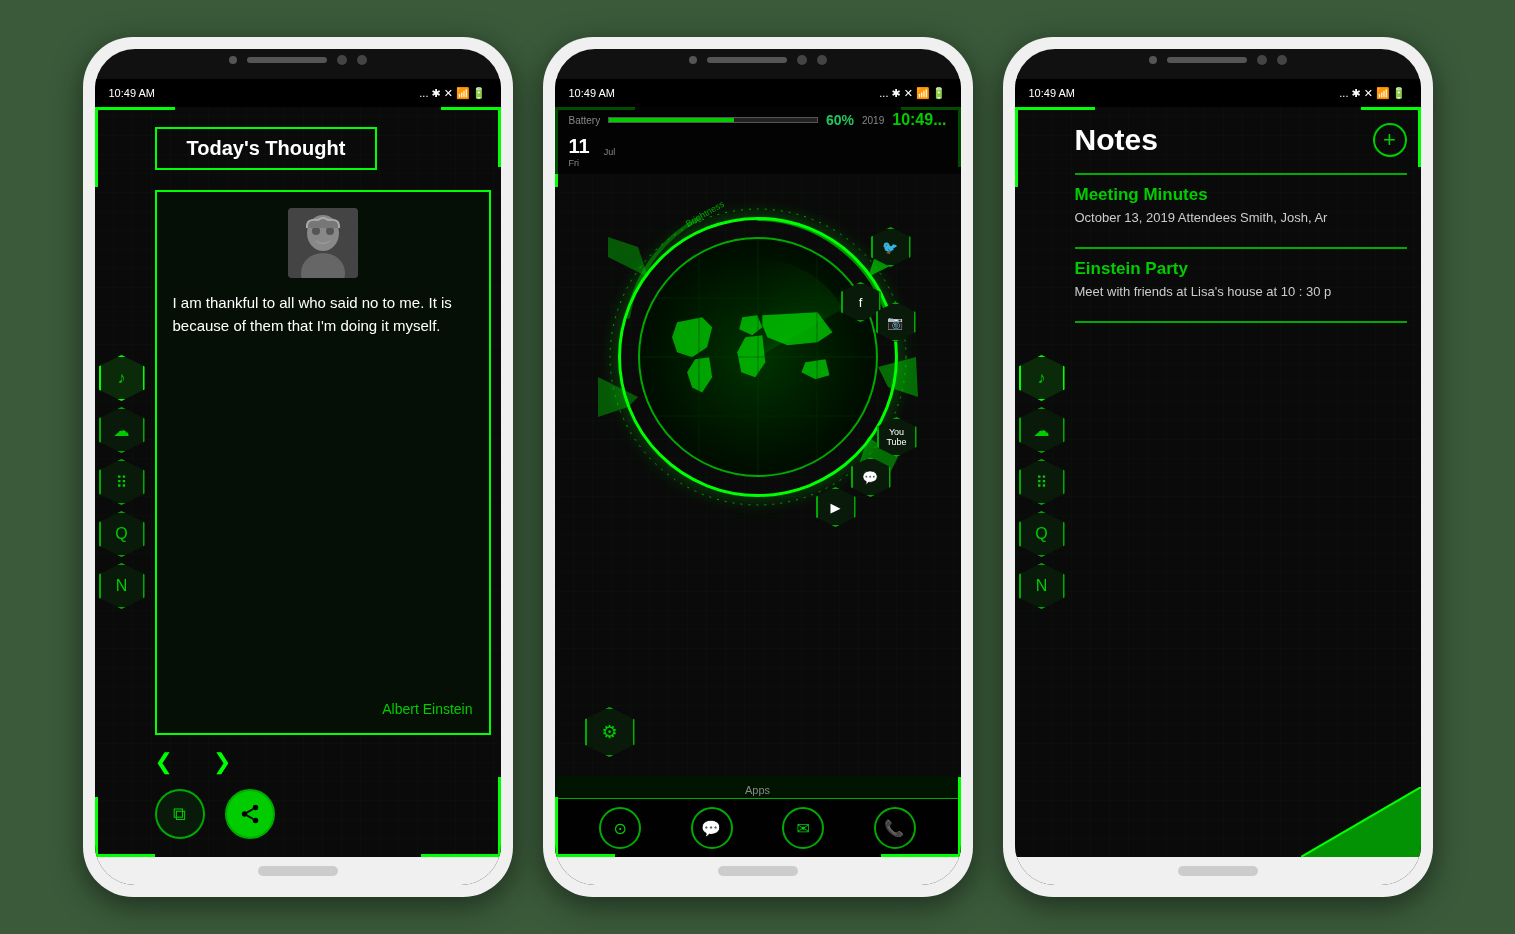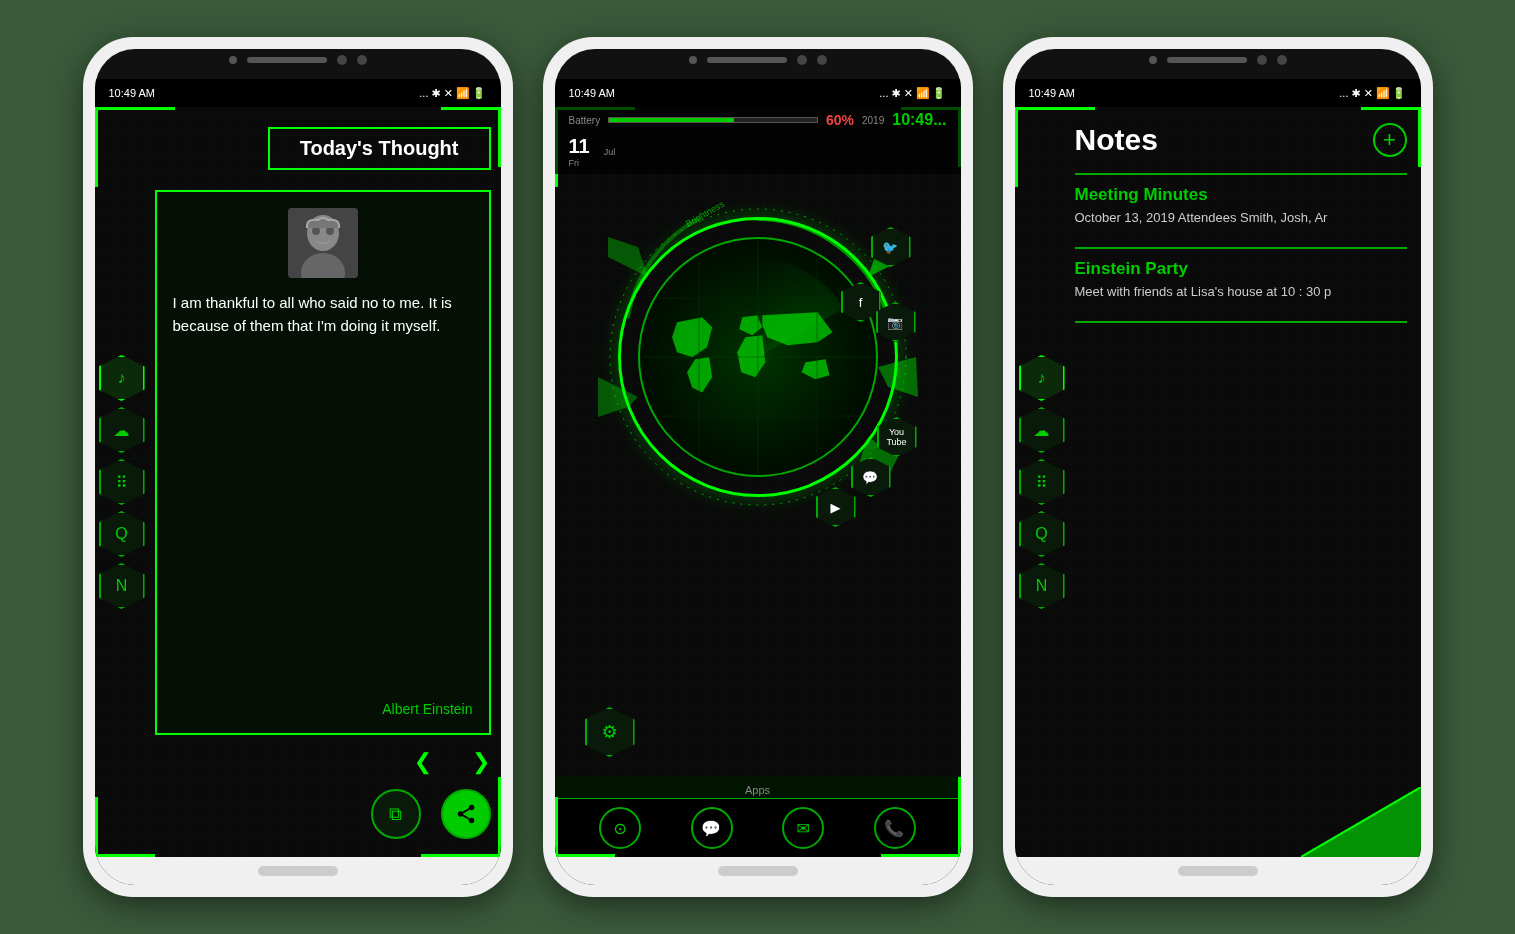--- a/index.html
+++ b/index.html
@@ -146,21 +146,21 @@
       border-color: #00ff00;
       background: #0a2a0a;
     }
 
     
     .p1-content {
       position: absolute;
       inset: 0;
       display: flex;
       flex-direction: column;
-      align-items: flex-end;
+      align-items: flex-start;
       padding: 10px 10px 10px 60px;
     }
     .thought-title-box {
       border: 2px solid #00ff00;
       padding: 8px 30px;
       margin-top: 10px;
       margin-bottom: 20px;
     }
     .thought-title {
       color: #fff;
@@ -479,21 +479,21 @@
       <div class="corner-tr"></div>
       <div class="corner-bl"></div>
       <div class="corner-br"></div>
 
       <div style="position:absolute;top:0;left:0;right:0;z-index:3;background:rgba(0,0,0,0.7);">
         <div style="display:flex;align-items:center;padding:4px 14px;gap:8px;">
           <span style="color:#888;font-size:10px;">Battery</span>
           <div style="flex:1;height:6px;background:#222;border:1px solid #555;">
             <div style="height:100%;background:#00cc00;width:60%;"></div>
           </div>
-          <span style="color:#ef4444;font-size:14px;font-weight:bold;">60%</span>
+          <span style="color:#22c55e;font-size:14px;font-weight:bold;">60%</span>
           <span style="color:#888;font-size:10px;">2019</span>
           <span style="color:#00cc00;font-size:16px;font-weight:bold;margin-left:auto;">10:49...</span>
         </div>
         <div style="display:flex;gap:14px;padding:2px 14px 6px;align-items:center;">
           <div style="display:flex;flex-direction:column;">
             <span style="color:#fff;font-size:20px;font-weight:bold;">11</span>
             <span style="color:#888;font-size:9px;">Fri</span>
           </div>
           <div style="display:flex;flex-direction:column;justify-content:flex-end;">
             <span style="color:#888;font-size:9px;">Jul</span>

